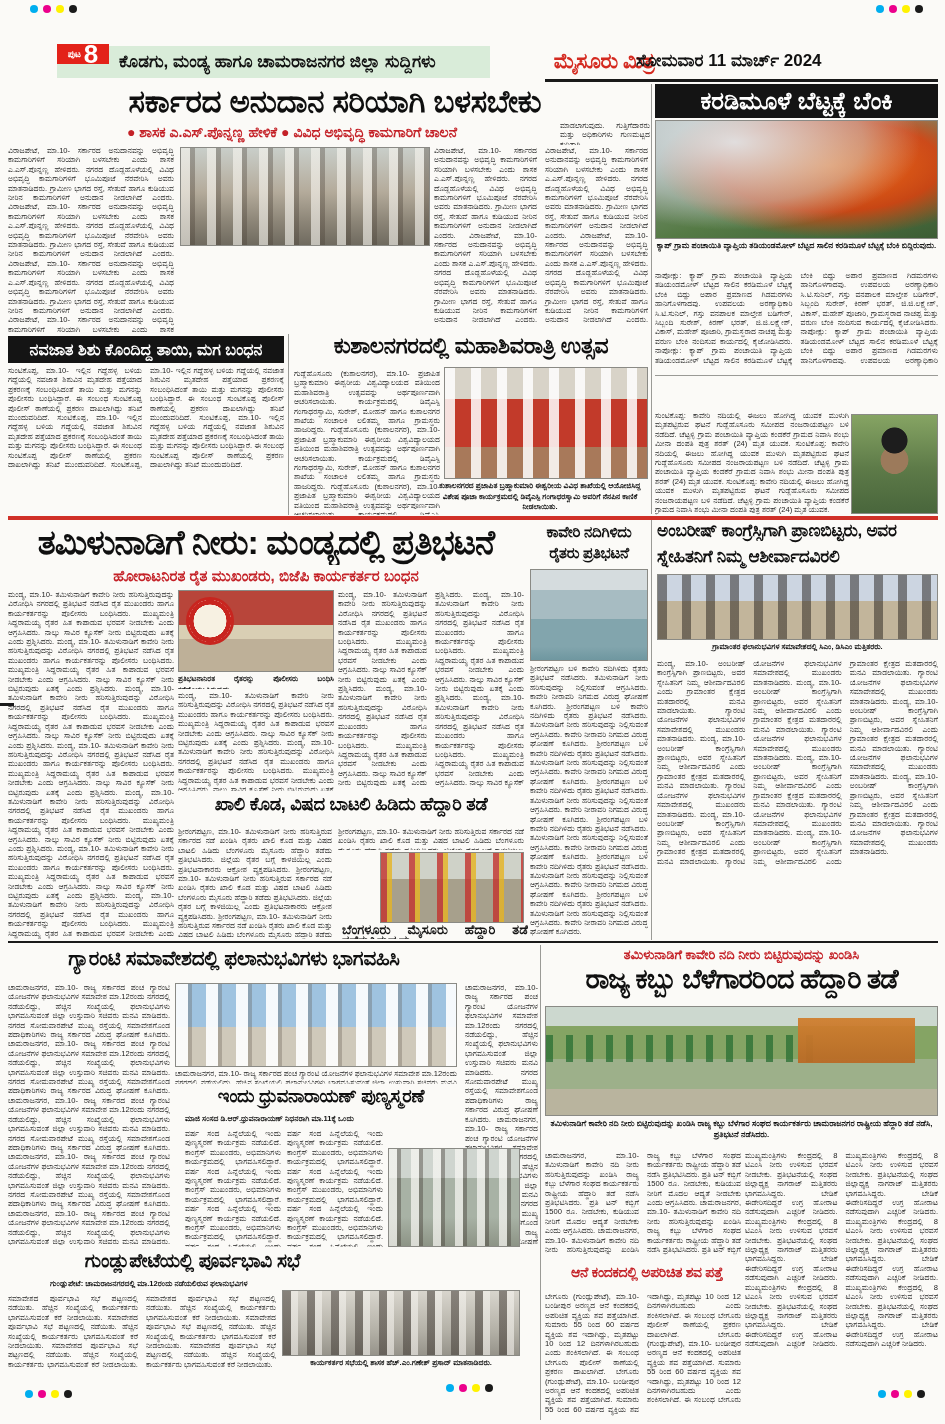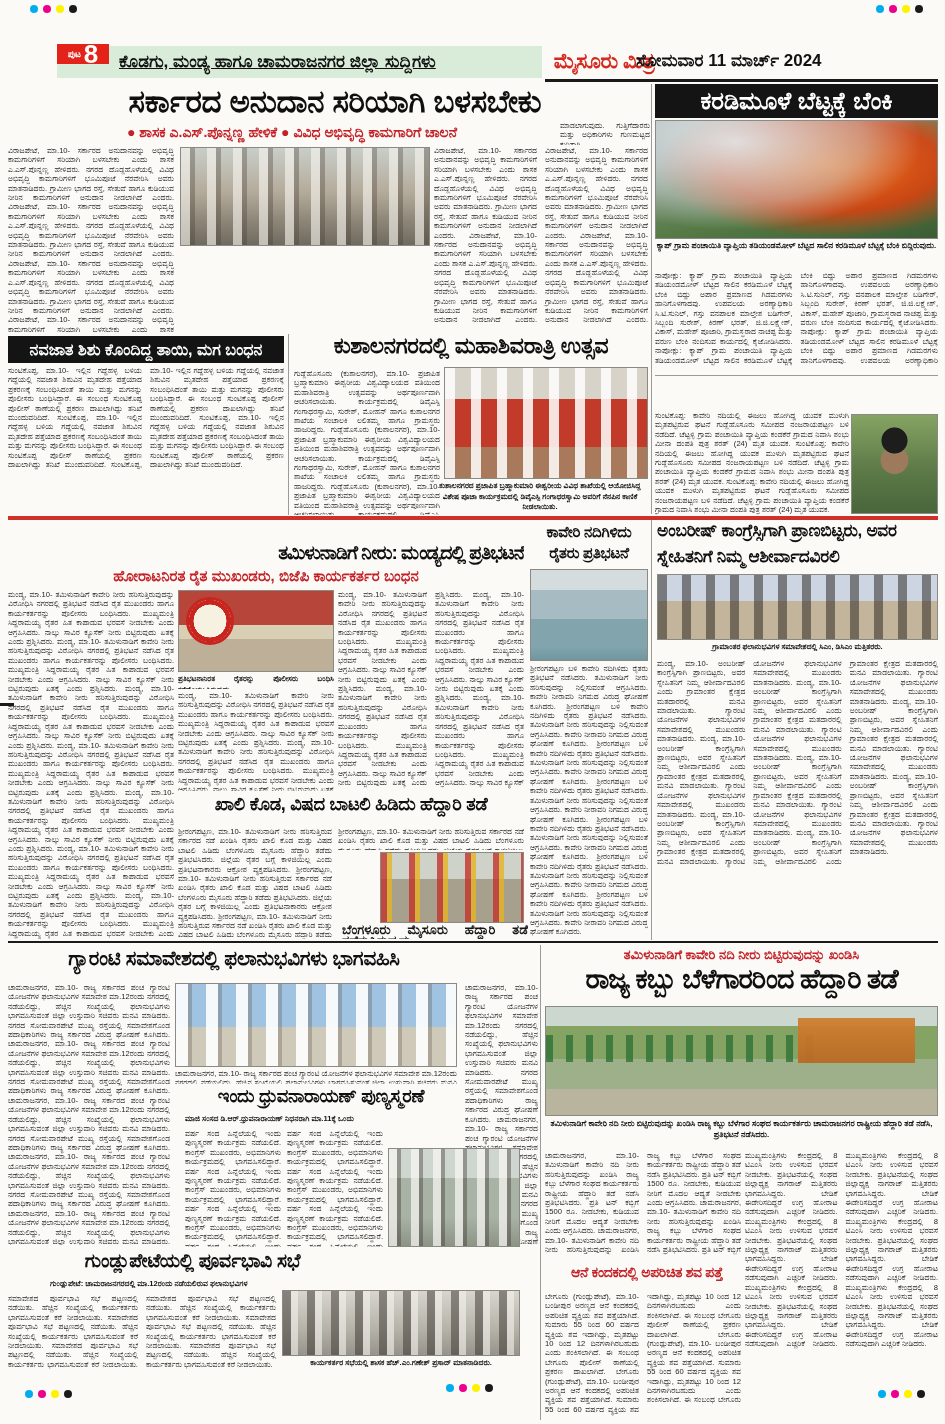--- a/index.html
+++ b/index.html
@@ -78,21 +78,21 @@
       <span style="background:#fff200"></span>
       <span style="background:#1a1a1a"></span>
   </div>
   <div class="abs regdots" style="left:876px;top:5px;">
     <span style="background:#00aeef"></span>
       <span style="background:#ec008c"></span>
       <span style="background:#fff200"></span>
       <span style="background:#1a1a1a"></span>
   </div>
 
-  <div class="abs masthead-green" style="left:57px;top:46px;width:485px;height:32px;text-decoration:underline;">
+  <div class="abs masthead-green" style="left:57px;top:46px;width:433px;height:32px;">
     <span>ಕೊಡಗು, ಮಂಡ್ಯ ಹಾಗೂ ಚಾಮರಾಜನಗರ ಜಿಲ್ಲಾ ಸುದ್ದಿಗಳು</span>
   </div>
   <div class="abs pagebox" style="left:57px;top:44px;width:52px;height:20px;">
     <span class="lbl">ಪುಟ</span>
     <span class="num">8</span>
   </div>
   <div class="abs logo" style="left:548px;top:46px;width:112px;height:30px;">ಮೈಸೂರು ಮಿತ್ರ</div>
   <div class="abs dateline" style="left:636px;top:48px;width:250px;height:26px;">ಸೋಮವಾರ 11 ಮಾರ್ಚ್ 2024</div>
   <div class="abs rule" style="left:545px;top:79px;width:393px;height:3px;"></div>
 
@@ -117,21 +117,21 @@
   <div class="abs rule grey" style="left:288px;top:334px;width:1px;height:181px;"></div>
 
   <div class="abs hl center nowrap" style="left:294px;top:333px;width:354px;height:34px;font-size:22px;">ಕುಶಾಲನಗರದಲ್ಲಿ ಮಹಾಶಿವರಾತ್ರಿ ಉತ್ಸವ</div>
   <div class="abs body" style="left:294px;top:369px;width:146px;height:146px;">ಗುಡ್ಡೆಹೊಸೂರು (ಕುಶಾಲನಗರ), ಮಾ.10- ಪ್ರಜಾಪಿತ ಬ್ರಹ್ಮಾಕುಮಾರಿ ಈಶ್ವರೀಯ ವಿಶ್ವವಿದ್ಯಾಲಯದ ವತಿಯಿಂದ ಮಹಾಶಿವರಾತ್ರಿ ಉತ್ಸವವನ್ನು ಅರ್ಥಪೂರ್ಣವಾಗಿ ಆಚರಿಸಲಾಯಿತು. ಕಾರ್ಯಕ್ರಮದಲ್ಲಿ ಡಿವೈಎಸ್ಪಿ ಗಂಗಾಧರಸ್ವಾಮಿ, ಸುರೇಶ್, ಮೋಹನ್ ಹಾಗೂ ಕುಶಾಲನಗರ ಶಾಖೆಯ ಸಂಚಾಲಕಿ ಲಲಿತಮ್ಮ ಹಾಗೂ ಗ್ರಾಮಸ್ಥರು ಹಾಜರಿದ್ದರು.  ಗುಡ್ಡೆಹೊಸೂರು (ಕುಶಾಲನಗರ), ಮಾ.10- ಪ್ರಜಾಪಿತ ಬ್ರಹ್ಮಾಕುಮಾರಿ ಈಶ್ವರೀಯ ವಿಶ್ವವಿದ್ಯಾಲಯದ ವತಿಯಿಂದ ಮಹಾಶಿವರಾತ್ರಿ ಉತ್ಸವವನ್ನು ಅರ್ಥಪೂರ್ಣವಾಗಿ ಆಚರಿಸಲಾಯಿತು. ಕಾರ್ಯಕ್ರಮದಲ್ಲಿ ಡಿವೈಎಸ್ಪಿ ಗಂಗಾಧರಸ್ವಾಮಿ, ಸುರೇಶ್, ಮೋಹನ್ ಹಾಗೂ ಕುಶಾಲನಗರ ಶಾಖೆಯ ಸಂಚಾಲಕಿ ಲಲಿತಮ್ಮ ಹಾಗೂ ಗ್ರಾಮಸ್ಥರು ಹಾಜರಿದ್ದರು.  ಗುಡ್ಡೆಹೊಸೂರು (ಕುಶಾಲನಗರ), ಮಾ.10- ಪ್ರಜಾಪಿತ ಬ್ರಹ್ಮಾಕುಮಾರಿ ಈಶ್ವರೀಯ ವಿಶ್ವವಿದ್ಯಾಲಯದ ವತಿಯಿಂದ ಮಹಾಶಿವರಾತ್ರಿ ಉತ್ಸವವನ್ನು ಅರ್ಥಪೂರ್ಣವಾಗಿ ಆಚರಿಸಲಾಯಿತು. ಕಾರ್ಯಕ್ರಮದಲ್ಲಿ ಡಿವೈಎಸ್ಪಿ ಗಂಗಾಧರಸ್ವಾಮಿ, ಸುರೇಶ್, ಮೋಹನ್ ಹಾಗೂ ಕುಶಾಲನಗರ ಶಾಖೆಯ ಸಂಚಾಲಕಿ ಲಲಿತಮ್ಮ ಹಾಗೂ ಗ್ರಾಮಸ್ಥರು ಹಾಜರಿದ್ದರು.  </div>
   <div class="abs ph ph-stage" style="left:444px;top:367px;width:204px;height:112px;"></div>
   <div class="abs caption center" style="left:432px;top:481px;width:216px;height:34px;font-size:7.5px;">ಕುಶಾಲನಗರದ ಪ್ರಜಾಪಿತ ಬ್ರಹ್ಮಾಕುಮಾರಿ ಈಶ್ವರೀಯ ವಿವಿಧ ಶಾಖೆಯಲ್ಲಿ ಆಯೋಜಿಸಿದ್ದ ವಿಶೇಷ ಪೂಜಾ ಕಾರ್ಯಕ್ರಮದಲ್ಲಿ ಡಿವೈಎಸ್ಪಿ ಗಂಗಾಧರಸ್ವಾಮಿ ಅವರಿಗೆ ನೆನಪಿನ ಕಾಣಿಕೆ ನೀಡಲಾಯಿತು.</div>
 
   <div class="abs rule redline" style="left:8px;top:516px;width:930px;height:4px;"></div>
   <div class="abs rule grey" style="left:651px;top:84px;width:1px;height:430px;"></div>
 
-  <div class="abs hl center nowrap" style="left:8px;top:542px;width:516px;height:42px;font-size:19px;letter-spacing:-1px;text-align:right;">ತಮಿಳುನಾಡಿಗೆ ನೀರು: ಮಂಡ್ಯದಲ್ಲಿ ಪ್ರತಿಭಟನೆ</div>
+  <div class="abs hl center nowrap" style="left:8px;top:523px;width:516px;height:42px;font-size:34px;letter-spacing:-1px;">ತಮಿಳುನಾಡಿಗೆ ನೀರು: ಮಂಡ್ಯದಲ್ಲಿ ಪ್ರತಿಭಟನೆ</div>
   <div class="abs kicker red" style="left:8px;top:567px;width:516px;height:20px;font-size:15px;">ಹೋರಾಟನಿರತ ರೈತ ಮುಖಂಡರು, ಬಿಜೆಪಿ ಕಾರ್ಯಕರ್ತರ ಬಂಧನ</div>
   <div class="abs body" style="left:8px;top:590px;width:166px;height:349px;">ಮಂಡ್ಯ, ಮಾ.10- ತಮಿಳುನಾಡಿಗೆ ಕಾವೇರಿ ನೀರು ಹರಿಸುತ್ತಿರುವುದನ್ನು ವಿರೋಧಿಸಿ ನಗರದಲ್ಲಿ ಪ್ರತಿಭಟನೆ ನಡೆಸಿದ ರೈತ ಮುಖಂಡರು ಹಾಗೂ ಕಾರ್ಯಕರ್ತರನ್ನು ಪೊಲೀಸರು ಬಂಧಿಸಿದರು. ಮುಖ್ಯಮಂತ್ರಿ ಸಿದ್ದರಾಮಯ್ಯ ರೈತರ ಹಿತ ಕಾಪಾಡುವ ಭರವಸೆ ನೀಡಬೇಕು ಎಂದು ಆಗ್ರಹಿಸಿದರು. ನಾಲ್ಕು ಸಾವಿರ ಕ್ಯೂಸೆಕ್ ನೀರು ಬಿಟ್ಟಿರುವುದು ಏತಕ್ಕೆ ಎಂದು ಪ್ರಶ್ನಿಸಿದರು.  ಮಂಡ್ಯ, ಮಾ.10- ತಮಿಳುನಾಡಿಗೆ ಕಾವೇರಿ ನೀರು ಹರಿಸುತ್ತಿರುವುದನ್ನು ವಿರೋಧಿಸಿ ನಗರದಲ್ಲಿ ಪ್ರತಿಭಟನೆ ನಡೆಸಿದ ರೈತ ಮುಖಂಡರು ಹಾಗೂ ಕಾರ್ಯಕರ್ತರನ್ನು ಪೊಲೀಸರು ಬಂಧಿಸಿದರು. ಮುಖ್ಯಮಂತ್ರಿ ಸಿದ್ದರಾಮಯ್ಯ ರೈತರ ಹಿತ ಕಾಪಾಡುವ ಭರವಸೆ ನೀಡಬೇಕು ಎಂದು ಆಗ್ರಹಿಸಿದರು. ನಾಲ್ಕು ಸಾವಿರ ಕ್ಯೂಸೆಕ್ ನೀರು ಬಿಟ್ಟಿರುವುದು ಏತಕ್ಕೆ ಎಂದು ಪ್ರಶ್ನಿಸಿದರು.  ಮಂಡ್ಯ, ಮಾ.10- ತಮಿಳುನಾಡಿಗೆ ಕಾವೇರಿ ನೀರು ಹರಿಸುತ್ತಿರುವುದನ್ನು ವಿರೋಧಿಸಿ ನಗರದಲ್ಲಿ ಪ್ರತಿಭಟನೆ ನಡೆಸಿದ ರೈತ ಮುಖಂಡರು ಹಾಗೂ ಕಾರ್ಯಕರ್ತರನ್ನು ಪೊಲೀಸರು ಬಂಧಿಸಿದರು. ಮುಖ್ಯಮಂತ್ರಿ ಸಿದ್ದರಾಮಯ್ಯ ರೈತರ ಹಿತ ಕಾಪಾಡುವ ಭರವಸೆ ನೀಡಬೇಕು ಎಂದು ಆಗ್ರಹಿಸಿದರು. ನಾಲ್ಕು ಸಾವಿರ ಕ್ಯೂಸೆಕ್ ನೀರು ಬಿಟ್ಟಿರುವುದು ಏತಕ್ಕೆ ಎಂದು ಪ್ರಶ್ನಿಸಿದರು.  ಮಂಡ್ಯ, ಮಾ.10- ತಮಿಳುನಾಡಿಗೆ ಕಾವೇರಿ ನೀರು ಹರಿಸುತ್ತಿರುವುದನ್ನು ವಿರೋಧಿಸಿ ನಗರದಲ್ಲಿ ಪ್ರತಿಭಟನೆ ನಡೆಸಿದ ರೈತ ಮುಖಂಡರು ಹಾಗೂ ಕಾರ್ಯಕರ್ತರನ್ನು ಪೊಲೀಸರು ಬಂಧಿಸಿದರು. ಮುಖ್ಯಮಂತ್ರಿ ಸಿದ್ದರಾಮಯ್ಯ ರೈತರ ಹಿತ ಕಾಪಾಡುವ ಭರವಸೆ ನೀಡಬೇಕು ಎಂದು ಆಗ್ರಹಿಸಿದರು. ನಾಲ್ಕು ಸಾವಿರ ಕ್ಯೂಸೆಕ್ ನೀರು ಬಿಟ್ಟಿರುವುದು ಏತಕ್ಕೆ ಎಂದು ಪ್ರಶ್ನಿಸಿದರು.  ಮಂಡ್ಯ, ಮಾ.10- ತಮಿಳುನಾಡಿಗೆ ಕಾವೇರಿ ನೀರು ಹರಿಸುತ್ತಿರುವುದನ್ನು ವಿರೋಧಿಸಿ ನಗರದಲ್ಲಿ ಪ್ರತಿಭಟನೆ ನಡೆಸಿದ ರೈತ ಮುಖಂಡರು ಹಾಗೂ ಕಾರ್ಯಕರ್ತರನ್ನು ಪೊಲೀಸರು ಬಂಧಿಸಿದರು. ಮುಖ್ಯಮಂತ್ರಿ ಸಿದ್ದರಾಮಯ್ಯ ರೈತರ ಹಿತ ಕಾಪಾಡುವ ಭರವಸೆ ನೀಡಬೇಕು ಎಂದು ಆಗ್ರಹಿಸಿದರು. ನಾಲ್ಕು ಸಾವಿರ ಕ್ಯೂಸೆಕ್ ನೀರು ಬಿಟ್ಟಿರುವುದು ಏತಕ್ಕೆ ಎಂದು ಪ್ರಶ್ನಿಸಿದರು.  ಮಂಡ್ಯ, ಮಾ.10- ತಮಿಳುನಾಡಿಗೆ ಕಾವೇರಿ ನೀರು ಹರಿಸುತ್ತಿರುವುದನ್ನು ವಿರೋಧಿಸಿ ನಗರದಲ್ಲಿ ಪ್ರತಿಭಟನೆ ನಡೆಸಿದ ರೈತ ಮುಖಂಡರು ಹಾಗೂ ಕಾರ್ಯಕರ್ತರನ್ನು ಪೊಲೀಸರು ಬಂಧಿಸಿದರು. ಮುಖ್ಯಮಂತ್ರಿ ಸಿದ್ದರಾಮಯ್ಯ ರೈತರ ಹಿತ ಕಾಪಾಡುವ ಭರವಸೆ ನೀಡಬೇಕು ಎಂದು ಆಗ್ರಹಿಸಿದರು. ನಾಲ್ಕು ಸಾವಿರ ಕ್ಯೂಸೆಕ್ ನೀರು ಬಿಟ್ಟಿರುವುದು ಏತಕ್ಕೆ ಎಂದು ಪ್ರಶ್ನಿಸಿದರು.  ಮಂಡ್ಯ, ಮಾ.10- ತಮಿಳುನಾಡಿಗೆ ಕಾವೇರಿ ನೀರು ಹರಿಸುತ್ತಿರುವುದನ್ನು ವಿರೋಧಿಸಿ ನಗರದಲ್ಲಿ ಪ್ರತಿಭಟನೆ ನಡೆಸಿದ ರೈತ ಮುಖಂಡರು ಹಾಗೂ ಕಾರ್ಯಕರ್ತರನ್ನು ಪೊಲೀಸರು ಬಂಧಿಸಿದರು. ಮುಖ್ಯಮಂತ್ರಿ ಸಿದ್ದರಾಮಯ್ಯ ರೈತರ ಹಿತ ಕಾಪಾಡುವ ಭರವಸೆ ನೀಡಬೇಕು ಎಂದು ಆಗ್ರಹಿಸಿದರು. ನಾಲ್ಕು ಸಾವಿರ ಕ್ಯೂಸೆಕ್ ನೀರು ಬಿಟ್ಟಿರುವುದು ಏತಕ್ಕೆ ಎಂದು ಪ್ರಶ್ನಿಸಿದರು.  </div>
   <div class="abs ph ph-bus" style="left:178px;top:590px;width:156px;height:82px;">
     <div class="seal"></div>
   </div>
   <div class="abs caption" style="left:178px;top:674px;width:156px;height:15px;font-size:7.3px;">ಪ್ರತಿಭಟನಾನಿರತ ರೈತರನ್ನು ಪೊಲೀಸರು ಬಂಧಿಸಿ ಕರೆದೊಯ್ಯುತ್ತಿರುವುದು.</div>
   <div class="abs body" style="left:178px;top:691px;width:156px;height:100px;">ಮಂಡ್ಯ, ಮಾ.10- ತಮಿಳುನಾಡಿಗೆ ಕಾವೇರಿ ನೀರು ಹರಿಸುತ್ತಿರುವುದನ್ನು ವಿರೋಧಿಸಿ ನಗರದಲ್ಲಿ ಪ್ರತಿಭಟನೆ ನಡೆಸಿದ ರೈತ ಮುಖಂಡರು ಹಾಗೂ ಕಾರ್ಯಕರ್ತರನ್ನು ಪೊಲೀಸರು ಬಂಧಿಸಿದರು. ಮುಖ್ಯಮಂತ್ರಿ ಸಿದ್ದರಾಮಯ್ಯ ರೈತರ ಹಿತ ಕಾಪಾಡುವ ಭರವಸೆ ನೀಡಬೇಕು ಎಂದು ಆಗ್ರಹಿಸಿದರು. ನಾಲ್ಕು ಸಾವಿರ ಕ್ಯೂಸೆಕ್ ನೀರು ಬಿಟ್ಟಿರುವುದು ಏತಕ್ಕೆ ಎಂದು ಪ್ರಶ್ನಿಸಿದರು.  ಮಂಡ್ಯ, ಮಾ.10- ತಮಿಳುನಾಡಿಗೆ ಕಾವೇರಿ ನೀರು ಹರಿಸುತ್ತಿರುವುದನ್ನು ವಿರೋಧಿಸಿ ನಗರದಲ್ಲಿ ಪ್ರತಿಭಟನೆ ನಡೆಸಿದ ರೈತ ಮುಖಂಡರು ಹಾಗೂ ಕಾರ್ಯಕರ್ತರನ್ನು ಪೊಲೀಸರು ಬಂಧಿಸಿದರು. ಮುಖ್ಯಮಂತ್ರಿ ಸಿದ್ದರಾಮಯ್ಯ ರೈತರ ಹಿತ ಕಾಪಾಡುವ ಭರವಸೆ ನೀಡಬೇಕು ಎಂದು ಆಗ್ರಹಿಸಿದರು. ನಾಲ್ಕು ಸಾವಿರ ಕ್ಯೂಸೆಕ್ ನೀರು ಬಿಟ್ಟಿರುವುದು ಏತಕ್ಕೆ ಎಂದು ಪ್ರಶ್ನಿಸಿದರು.  ಮಂಡ್ಯ, ಮಾ.10- ತಮಿಳುನಾಡಿಗೆ ಕಾವೇರಿ ನೀರು ಹರಿಸುತ್ತಿರುವುದನ್ನು ವಿರೋಧಿಸಿ ನಗರದಲ್ಲಿ ಪ್ರತಿಭಟನೆ ನಡೆಸಿದ ರೈತ ಮುಖಂಡರು ಹಾಗೂ ಕಾರ್ಯಕರ್ತರನ್ನು ಪೊಲೀಸರು ಬಂಧಿಸಿದರು. ಮುಖ್ಯಮಂತ್ರಿ ಸಿದ್ದರಾಮಯ್ಯ ರೈತರ ಹಿತ ಕಾಪಾಡುವ ಭರವಸೆ ನೀಡಬೇಕು ಎಂದು ಆಗ್ರಹಿಸಿದರು. ನಾಲ್ಕು ಸಾವಿರ ಕ್ಯೂಸೆಕ್ ನೀರು ಬಿಟ್ಟಿರುವುದು ಏತಕ್ಕೆ ಎಂದು ಪ್ರಶ್ನಿಸಿದರು.  </div>
   <div class="abs body cols2" style="left:338px;top:590px;width:186px;height:200px;">ಮಂಡ್ಯ, ಮಾ.10- ತಮಿಳುನಾಡಿಗೆ ಕಾವೇರಿ ನೀರು ಹರಿಸುತ್ತಿರುವುದನ್ನು ವಿರೋಧಿಸಿ ನಗರದಲ್ಲಿ ಪ್ರತಿಭಟನೆ ನಡೆಸಿದ ರೈತ ಮುಖಂಡರು ಹಾಗೂ ಕಾರ್ಯಕರ್ತರನ್ನು ಪೊಲೀಸರು ಬಂಧಿಸಿದರು. ಮುಖ್ಯಮಂತ್ರಿ ಸಿದ್ದರಾಮಯ್ಯ ರೈತರ ಹಿತ ಕಾಪಾಡುವ ಭರವಸೆ ನೀಡಬೇಕು ಎಂದು ಆಗ್ರಹಿಸಿದರು. ನಾಲ್ಕು ಸಾವಿರ ಕ್ಯೂಸೆಕ್ ನೀರು ಬಿಟ್ಟಿರುವುದು ಏತಕ್ಕೆ ಎಂದು ಪ್ರಶ್ನಿಸಿದರು.  ಮಂಡ್ಯ, ಮಾ.10- ತಮಿಳುನಾಡಿಗೆ ಕಾವೇರಿ ನೀರು ಹರಿಸುತ್ತಿರುವುದನ್ನು ವಿರೋಧಿಸಿ ನಗರದಲ್ಲಿ ಪ್ರತಿಭಟನೆ ನಡೆಸಿದ ರೈತ ಮುಖಂಡರು ಹಾಗೂ ಕಾರ್ಯಕರ್ತರನ್ನು ಪೊಲೀಸರು ಬಂಧಿಸಿದರು. ಮುಖ್ಯಮಂತ್ರಿ ಸಿದ್ದರಾಮಯ್ಯ ರೈತರ ಹಿತ ಕಾಪಾಡುವ ಭರವಸೆ ನೀಡಬೇಕು ಎಂದು ಆಗ್ರಹಿಸಿದರು. ನಾಲ್ಕು ಸಾವಿರ ಕ್ಯೂಸೆಕ್ ನೀರು ಬಿಟ್ಟಿರುವುದು ಏತಕ್ಕೆ ಎಂದು ಪ್ರಶ್ನಿಸಿದರು.  ಮಂಡ್ಯ, ಮಾ.10- ತಮಿಳುನಾಡಿಗೆ ಕಾವೇರಿ ನೀರು ಹರಿಸುತ್ತಿರುವುದನ್ನು ವಿರೋಧಿಸಿ ನಗರದಲ್ಲಿ ಪ್ರತಿಭಟನೆ ನಡೆಸಿದ ರೈತ ಮುಖಂಡರು ಹಾಗೂ ಕಾರ್ಯಕರ್ತರನ್ನು ಪೊಲೀಸರು ಬಂಧಿಸಿದರು. ಮುಖ್ಯಮಂತ್ರಿ ಸಿದ್ದರಾಮಯ್ಯ ರೈತರ ಹಿತ ಕಾಪಾಡುವ ಭರವಸೆ ನೀಡಬೇಕು ಎಂದು ಆಗ್ರಹಿಸಿದರು. ನಾಲ್ಕು ಸಾವಿರ ಕ್ಯೂಸೆಕ್ ನೀರು ಬಿಟ್ಟಿರುವುದು ಏತಕ್ಕೆ ಎಂದು ಪ್ರಶ್ನಿಸಿದರು.  ಮಂಡ್ಯ, ಮಾ.10- ತಮಿಳುನಾಡಿಗೆ ಕಾವೇರಿ ನೀರು ಹರಿಸುತ್ತಿರುವುದನ್ನು ವಿರೋಧಿಸಿ ನಗರದಲ್ಲಿ ಪ್ರತಿಭಟನೆ ನಡೆಸಿದ ರೈತ ಮುಖಂಡರು ಹಾಗೂ ಕಾರ್ಯಕರ್ತರನ್ನು ಪೊಲೀಸರು ಬಂಧಿಸಿದರು. ಮುಖ್ಯಮಂತ್ರಿ ಸಿದ್ದರಾಮಯ್ಯ ರೈತರ ಹಿತ ಕಾಪಾಡುವ ಭರವಸೆ ನೀಡಬೇಕು ಎಂದು ಆಗ್ರಹಿಸಿದರು. ನಾಲ್ಕು ಸಾವಿರ ಕ್ಯೂಸೆಕ್ ನೀರು ಬಿಟ್ಟಿರುವುದು ಏತಕ್ಕೆ ಎಂದು ಪ್ರಶ್ನಿಸಿದರು.  ಮಂಡ್ಯ, ಮಾ.10- ತಮಿಳುನಾಡಿಗೆ ಕಾವೇರಿ ನೀರು ಹರಿಸುತ್ತಿರುವುದನ್ನು ವಿರೋಧಿಸಿ ನಗರದಲ್ಲಿ ಪ್ರತಿಭಟನೆ ನಡೆಸಿದ ರೈತ ಮುಖಂಡರು ಹಾಗೂ ಕಾರ್ಯಕರ್ತರನ್ನು ಪೊಲೀಸರು ಬಂಧಿಸಿದರು. ಮುಖ್ಯಮಂತ್ರಿ ಸಿದ್ದರಾಮಯ್ಯ ರೈತರ ಹಿತ ಕಾಪಾಡುವ ಭರವಸೆ ನೀಡಬೇಕು ಎಂದು ಆಗ್ರಹಿಸಿದರು. ನಾಲ್ಕು ಸಾವಿರ ಕ್ಯೂಸೆಕ್ ನೀರು ಬಿಟ್ಟಿರುವುದು ಏತಕ್ಕೆ ಎಂದು ಪ್ರಶ್ನಿಸಿದರು.  </div>
 
   <div class="abs hl center nowrap" style="left:178px;top:794px;width:346px;height:30px;font-size:18px;">ಖಾಲಿ ಕೊಡ, ವಿಷದ ಬಾಟಲಿ ಹಿಡಿದು ಹೆದ್ದಾರಿ ತಡೆ</div>

